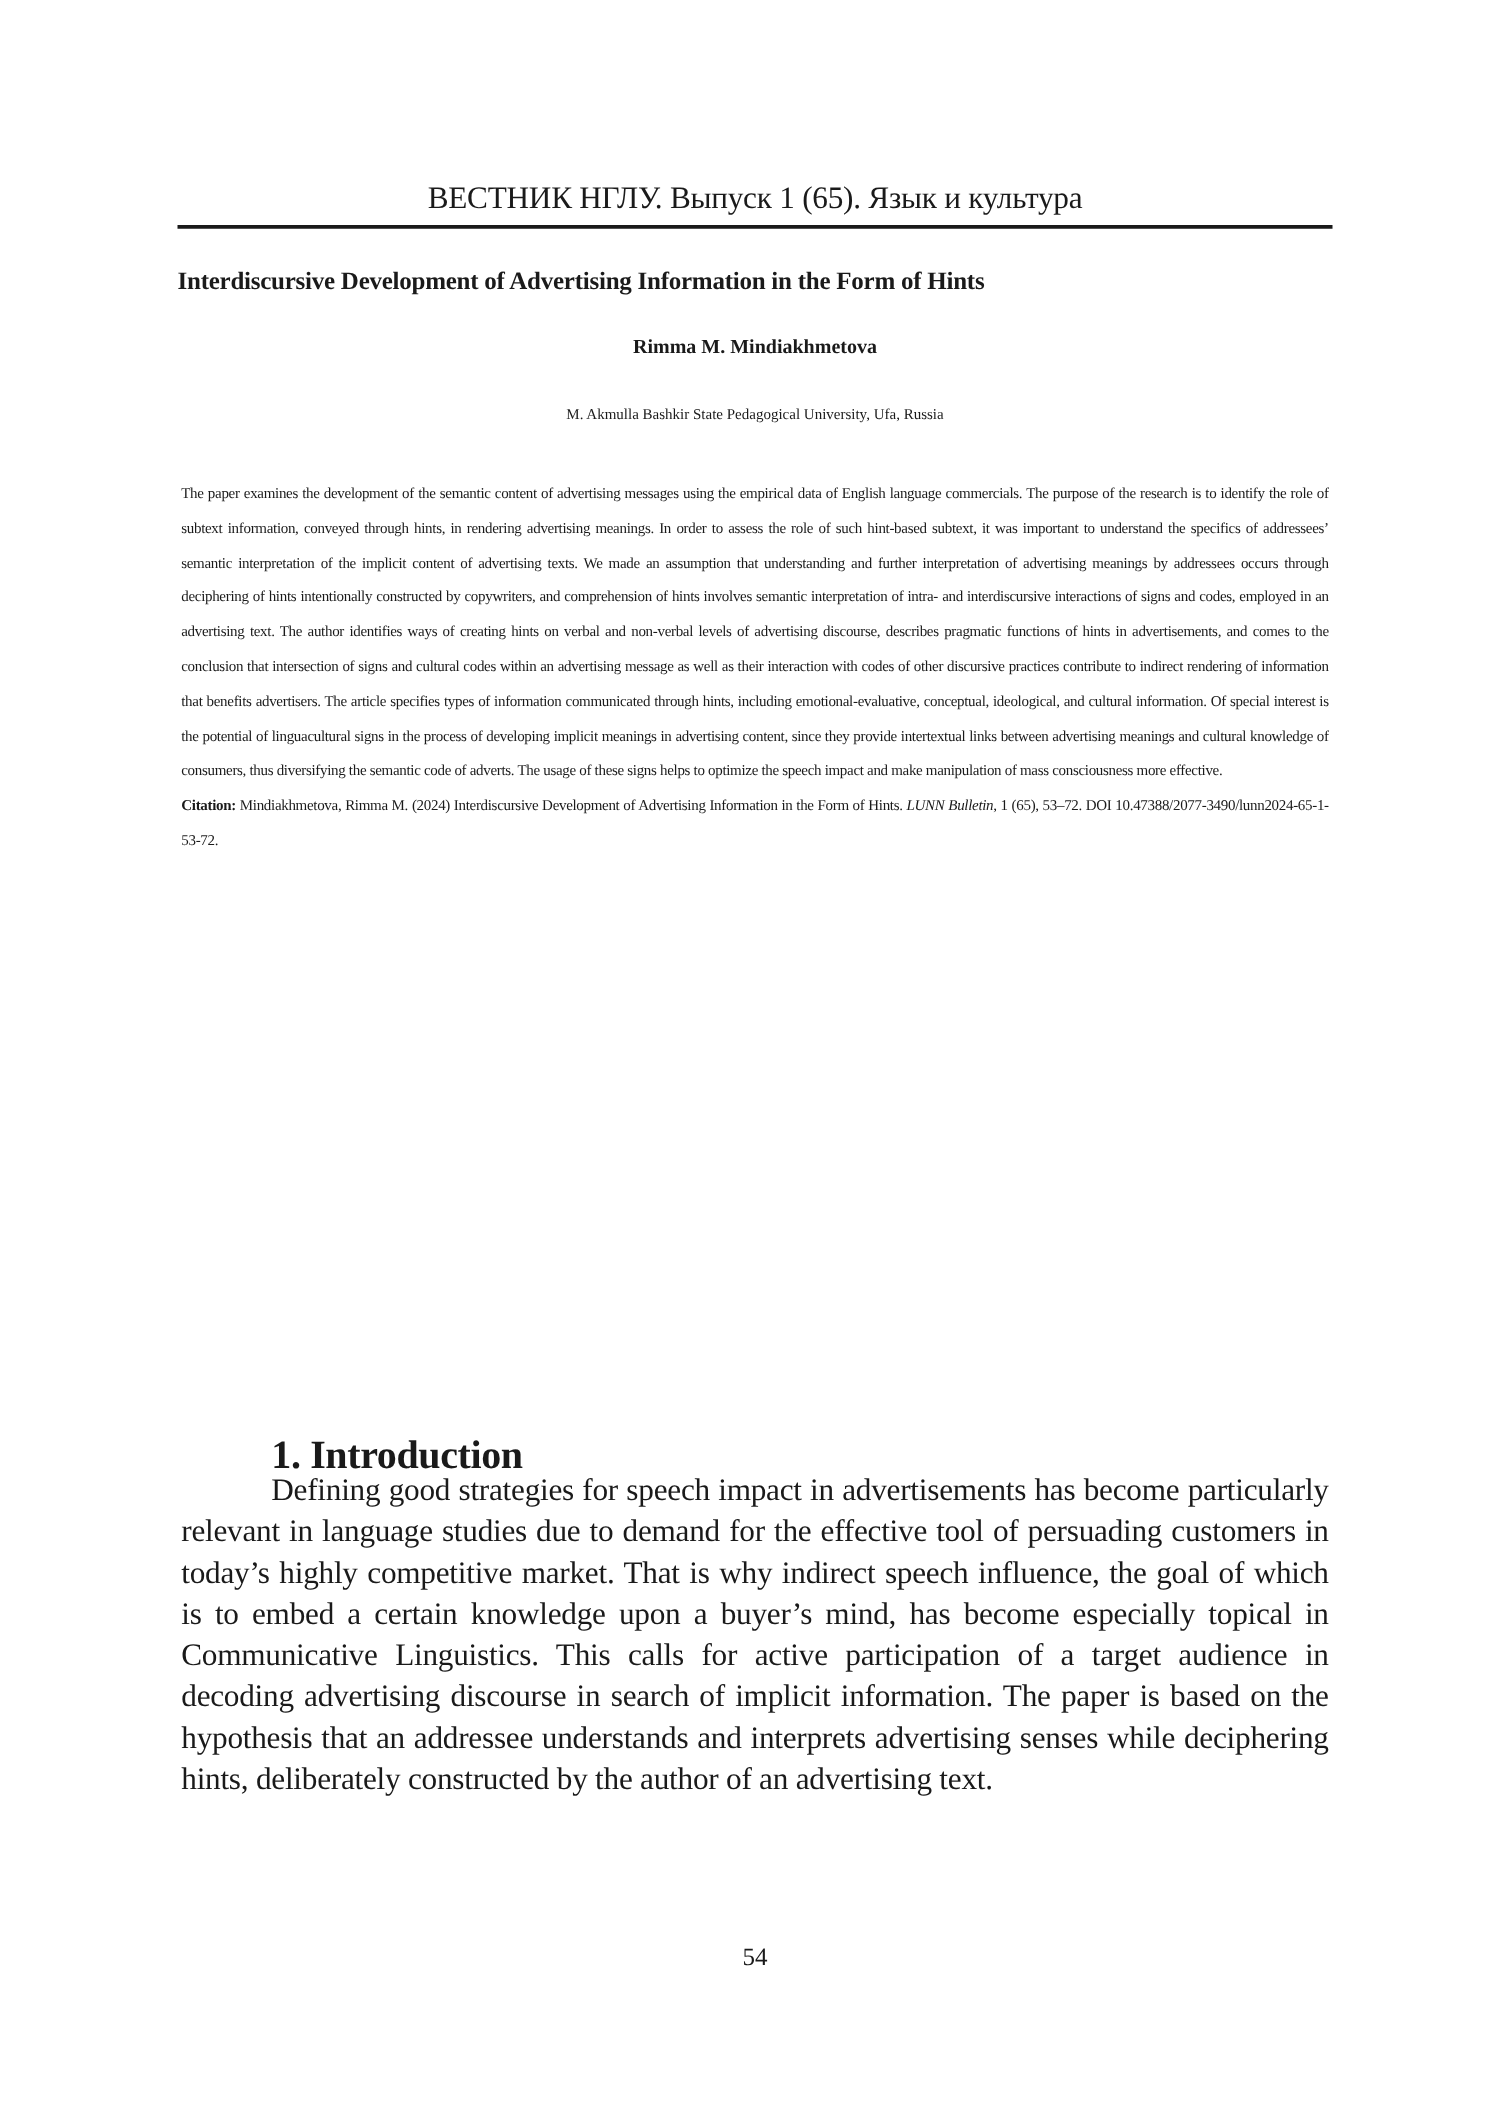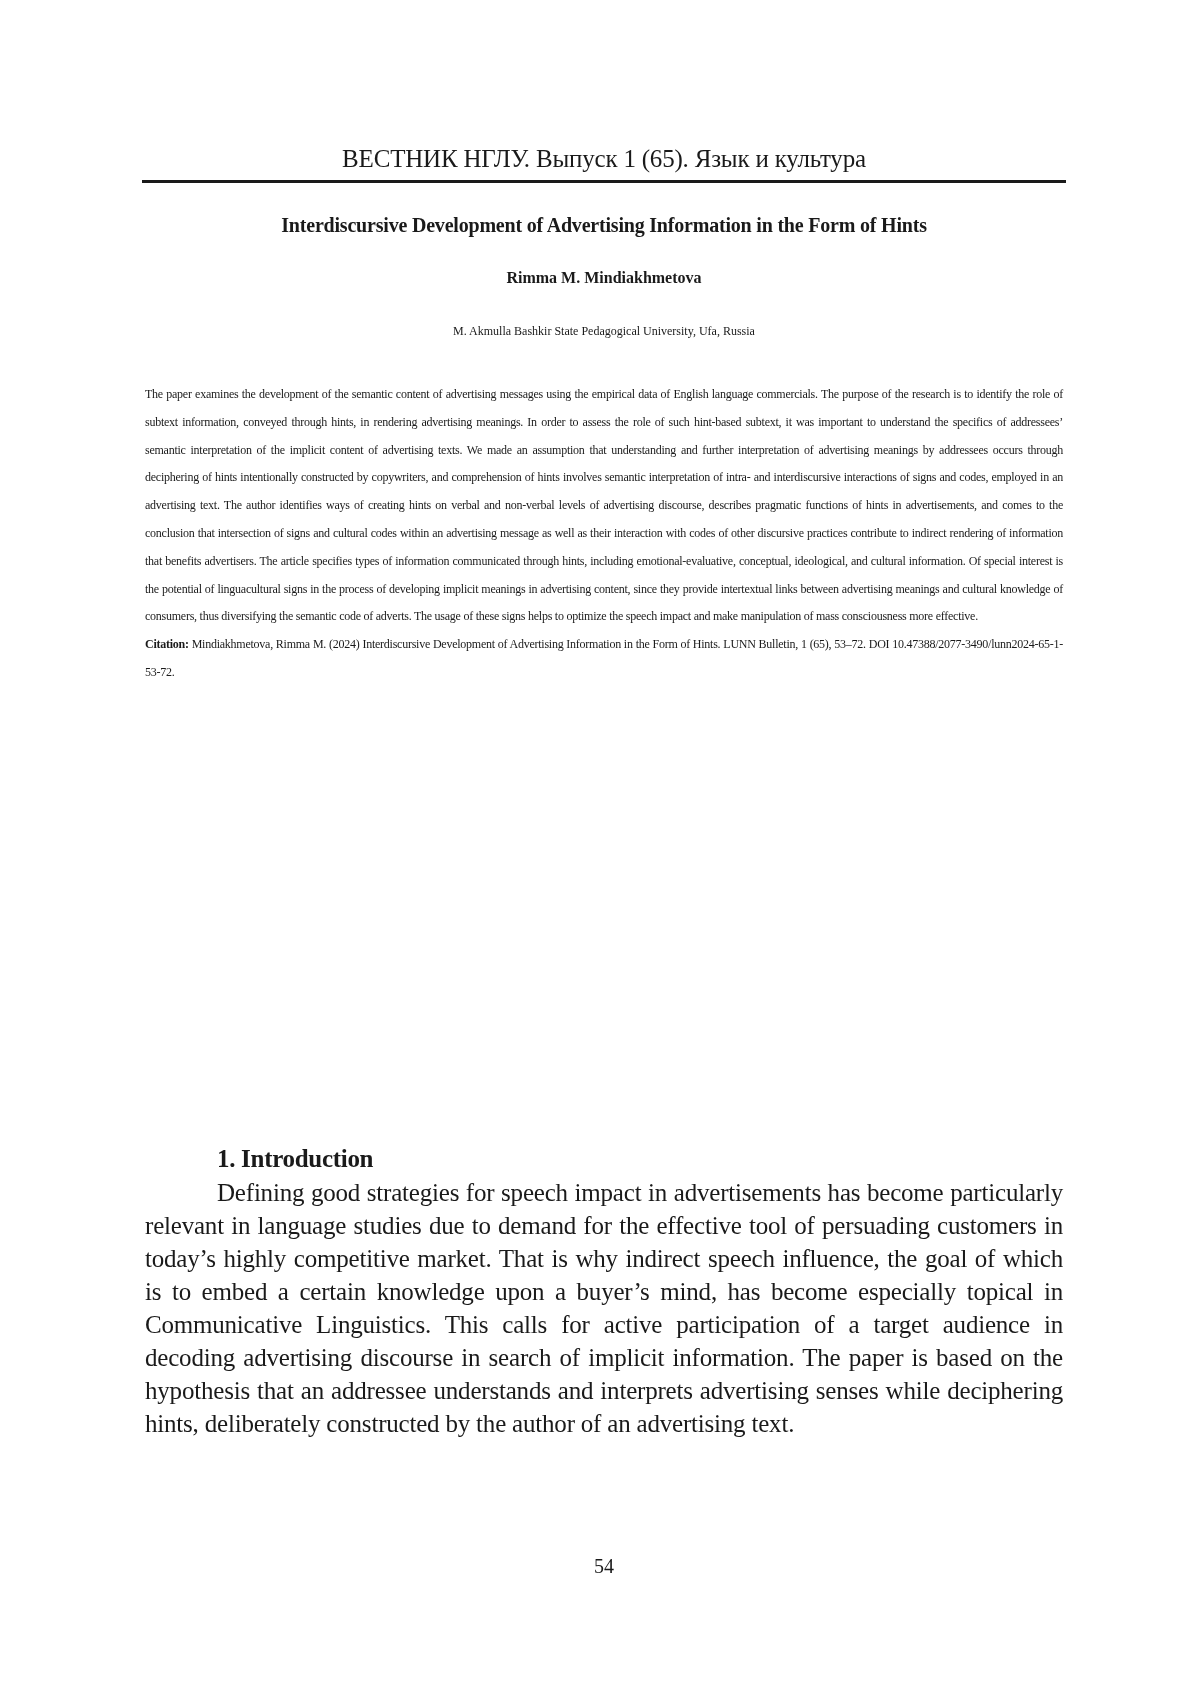--- a/index.html
+++ b/index.html
@@ -30,21 +30,21 @@
       width: 924px;
       top: 180px;
       height: 0;
       border-top: 3px solid #1a1a1a;
     }
     .article-title {
       position: absolute;
       left: 142px;
       width: 924px;
       top: 214px;
-      text-align: center;
+      text-align: left;
       font-weight: bold;
       font-size: 20px;
       letter-spacing: -0.2px;
     }
     .author {
       position: absolute;
       left: 142px;
       width: 924px;
       top: 269px;
       text-align: center;
@@ -69,26 +69,27 @@
       text-align: justify;
       letter-spacing: -0.25px;
     }
     .abstract-block p {
       margin: 0;
     }
     .label-bold {
       font-weight: bold;
     }
     .italic {
+      font-style: italic;
     }
     .section-heading {
       position: absolute;
       left: 217px;
       top: 1145px;
-      font-size: 25px;
+      font-size: 32px;
       font-weight: bold;
       letter-spacing: -0.3px;
     }
     .body-text {
       position: absolute;
       left: 145px;
       width: 918px;
       top: 1176px;
       font-size: 25px;
       line-height: 33px;

